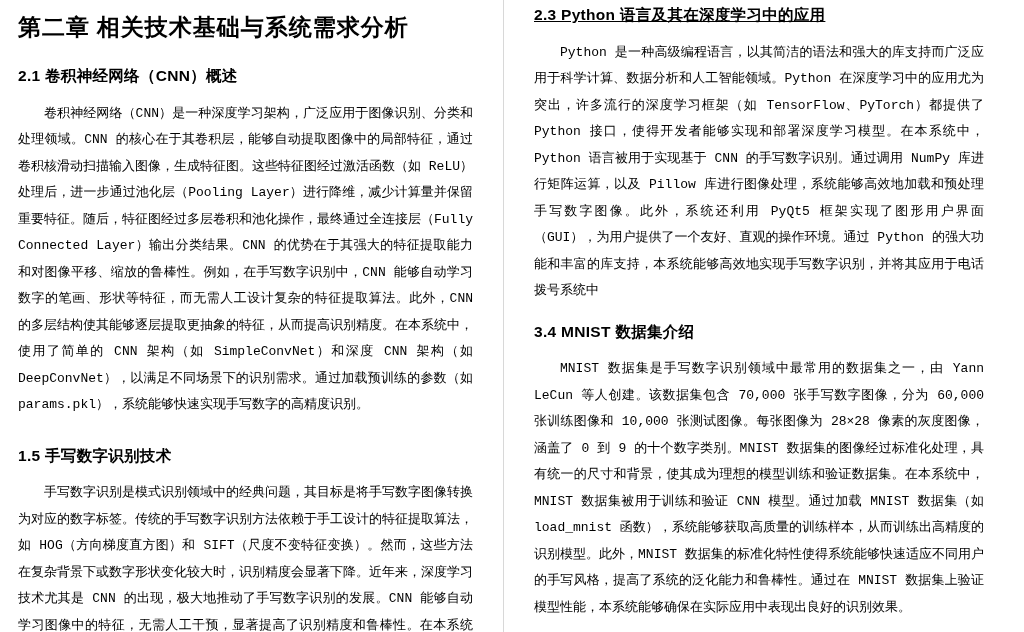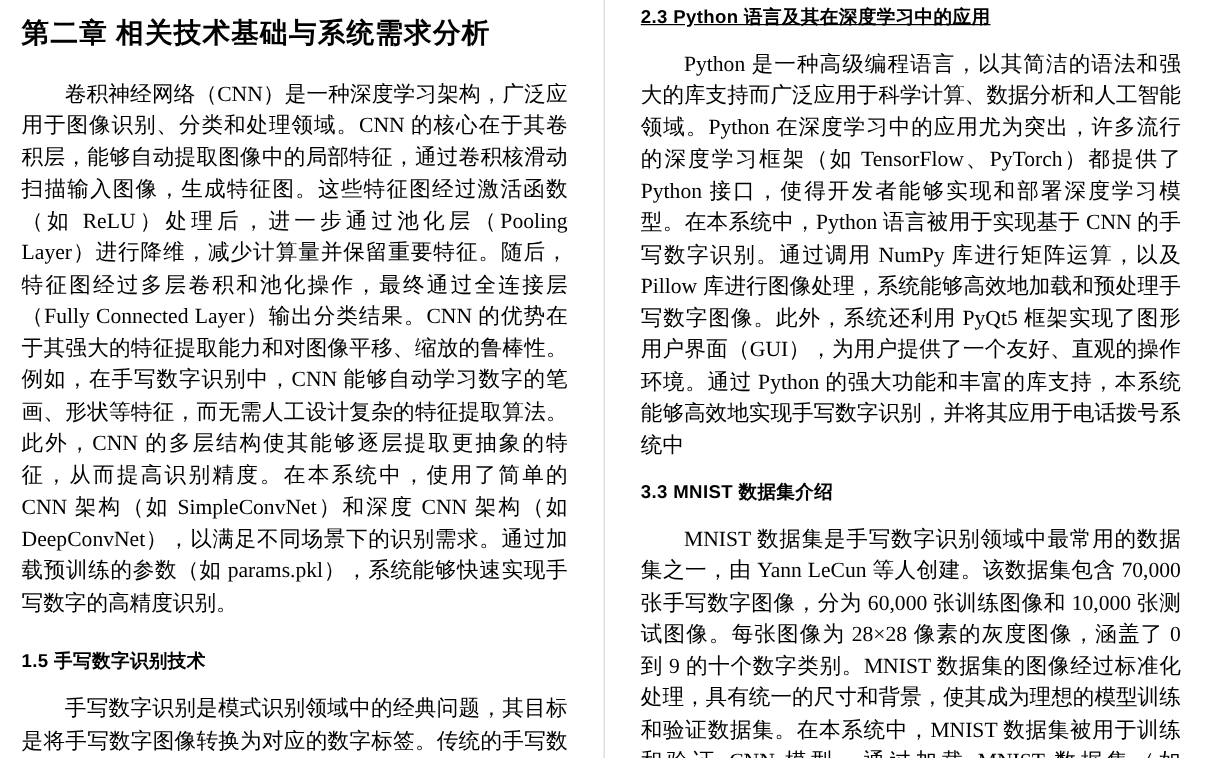--- a/index.html
+++ b/index.html
@@ -56,53 +56,54 @@
     font-weight: 700;
     margin: 0 0 14px 0;
     line-height: 1.4;
     letter-spacing: 0.3px;
   }
   h2.section-title.tight {
     margin-top: 0;
     text-decoration: underline;
   }
   p.para {
-    font-family: Liberation Serif, serif;
-    font-size: 18px;
+    font-family: Liberation Mono, monospace;
+    font-size: 13px;
     line-height: 26.5px;
     margin: 0 0 16px 0;
     text-align: justify;
     text-justify: inter-ideograph;
     text-indent: 2em;
   }
   .spacer-sm { height: 10px; }
 </style>
 </head>
 <body>
 
 <div class="page">
 
   <div class="column column-left">
     <h1 class="chapter-title">第二章  相关技术基础与系统需求分析</h1>
 
+    <h2 class="section-title">2.1 卷积神经网络（CNN）概述</h2>
     <p class="para">卷积神经网络（CNN）是一种深度学习架构，广泛应用于图像识别、分类和处理领域。CNN 的核心在于其卷积层，能够自动提取图像中的局部特征，通过卷积核滑动扫描输入图像，生成特征图。这些特征图经过激活函数（如 ReLU）处理后，进一步通过池化层（Pooling Layer）进行降维，减少计算量并保留重要特征。随后，特征图经过多层卷积和池化操作，最终通过全连接层（Fully Connected Layer）输出分类结果。CNN 的优势在于其强大的特征提取能力和对图像平移、缩放的鲁棒性。例如，在手写数字识别中，CNN 能够自动学习数字的笔画、形状等特征，而无需人工设计复杂的特征提取算法。此外，CNN 的多层结构使其能够逐层提取更抽象的特征，从而提高识别精度。在本系统中，使用了简单的 CNN 架构（如 SimpleConvNet）和深度 CNN 架构（如 DeepConvNet），以满足不同场景下的识别需求。通过加载预训练的参数（如 params.pkl），系统能够快速实现手写数字的高精度识别。</p>
 
     <div class="spacer-sm"></div>
 
     <h2 class="section-title">1.5 手写数字识别技术</h2>
     <p class="para">手写数字识别是模式识别领域中的经典问题，其目标是将手写数字图像转换为对应的数字标签。传统的手写数字识别方法依赖于手工设计的特征提取算法，如 HOG（方向梯度直方图）和 SIFT（尺度不变特征变换）。然而，这些方法在复杂背景下或数字形状变化较大时，识别精度会显著下降。近年来，深度学习技术尤其是 CNN 的出现，极大地推动了手写数字识别的发展。CNN 能够自动学习图像中的特征，无需人工干预，显著提高了识别精度和鲁棒性。在本系统中，采用 MNIST 数据集进行模型训练和验证。MNIST 数据集包含 60,000 张训练图像和 10,000 张测试图像，每张图像为 28×28 像素的灰度图像，涵盖了 0 到 9 的手写数字。通过在 MNIST 数据集上训练 CNN 模型，系统能够准确识别手写数字，并在实际应用中表现出良好的泛化能力。</p>
   </div>
 
   <div class="divider"></div>
 
   <div class="column column-right">
     <h2 class="section-title tight">2.3 Python 语言及其在深度学习中的应用</h2>
     <p class="para">Python 是一种高级编程语言，以其简洁的语法和强大的库支持而广泛应用于科学计算、数据分析和人工智能领域。Python 在深度学习中的应用尤为突出，许多流行的深度学习框架（如 TensorFlow、PyTorch）都提供了 Python 接口，使得开发者能够实现和部署深度学习模型。在本系统中，Python 语言被用于实现基于 CNN 的手写数字识别。通过调用 NumPy 库进行矩阵运算，以及 Pillow 库进行图像处理，系统能够高效地加载和预处理手写数字图像。此外，系统还利用 PyQt5 框架实现了图形用户界面（GUI），为用户提供了一个友好、直观的操作环境。通过 Python 的强大功能和丰富的库支持，本系统能够高效地实现手写数字识别，并将其应用于电话拨号系统中</p>
 
-    <h2 class="section-title">3.3 MNIST 数据集介绍</h2>
+    <h2 class="section-title">3.4 MNIST 数据集介绍</h2>
     <p class="para">MNIST 数据集是手写数字识别领域中最常用的数据集之一，由 Yann LeCun 等人创建。该数据集包含 70,000 张手写数字图像，分为 60,000 张训练图像和 10,000 张测试图像。每张图像为 28×28 像素的灰度图像，涵盖了 0 到 9 的十个数字类别。MNIST 数据集的图像经过标准化处理，具有统一的尺寸和背景，使其成为理想的模型训练和验证数据集。在本系统中，MNIST 数据集被用于训练和验证 CNN 模型。通过加载 MNIST 数据集（如 load_mnist 函数），系统能够获取高质量的训练样本，从而训练出高精度的识别模型。此外，MNIST 数据集的标准化特性使得系统能够快速适应不同用户的手写风格，提高了系统的泛化能力和鲁棒性。通过在 MNIST 数据集上验证模型性能，本系统能够确保在实际应用中表现出良好的识别效果。</p>
 
     <div class="spacer-sm"></div>
 
     <h2 class="section-title">2.5 系统需求分析</h2>
 
   </div>
 
 </div>
 

